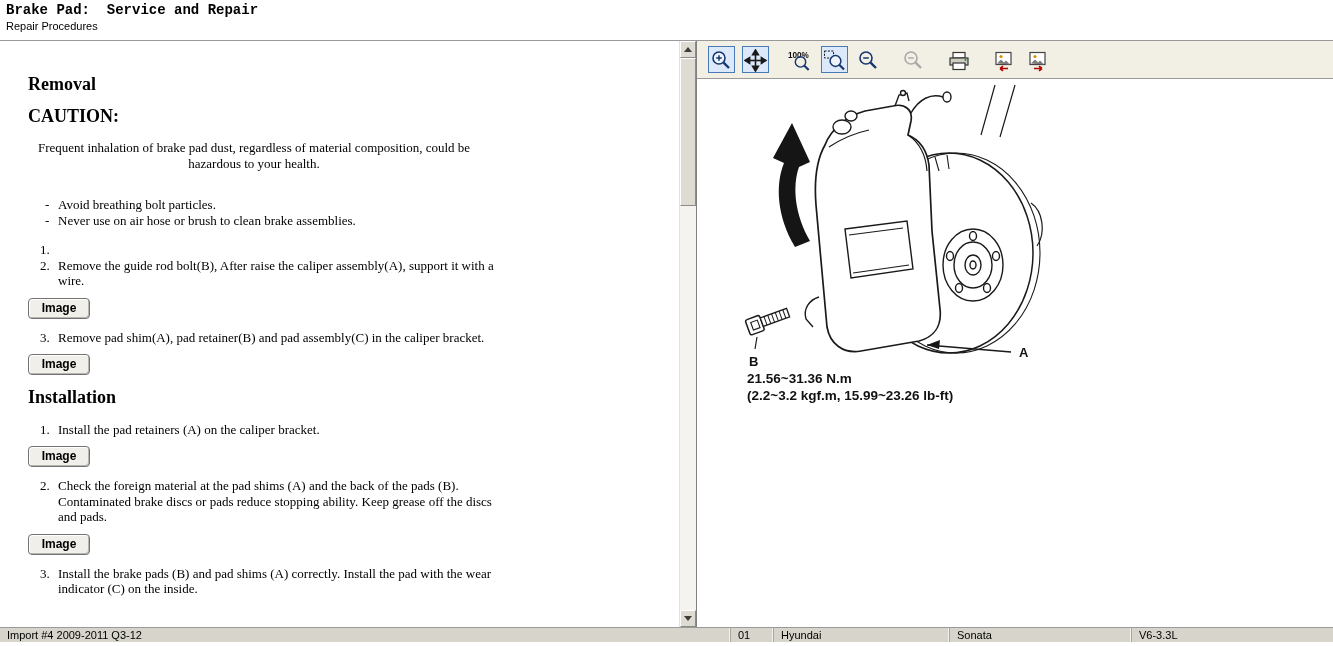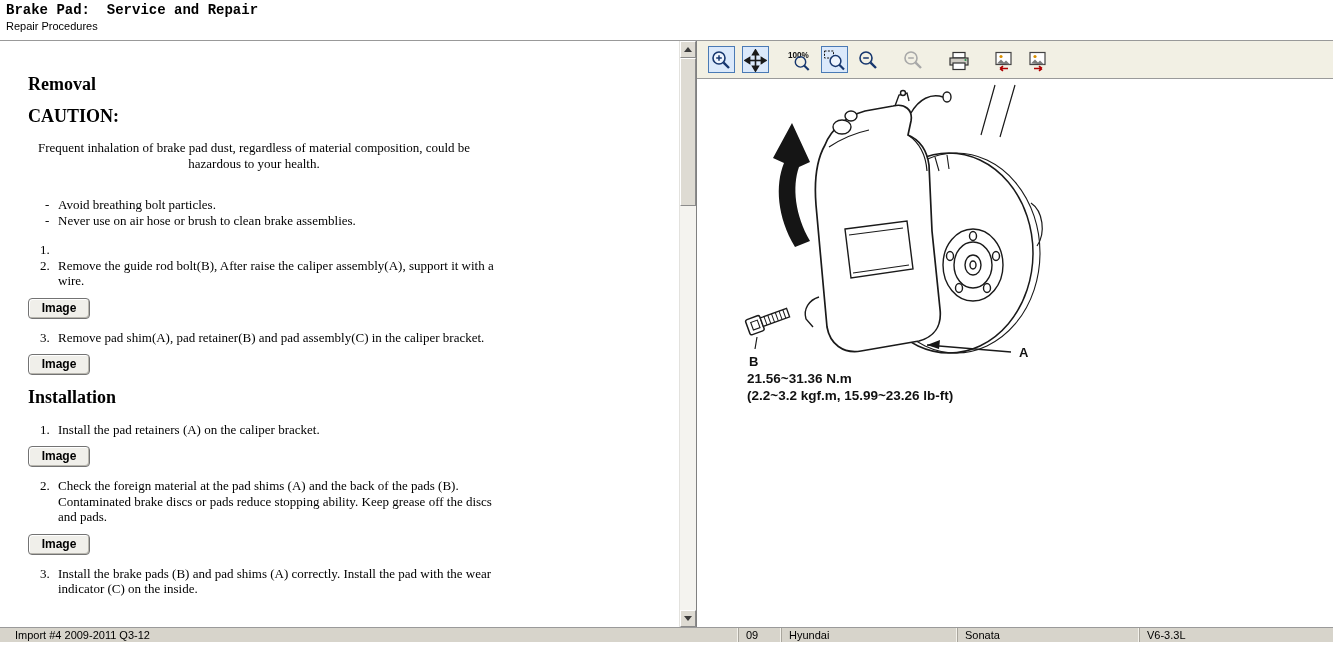--- a/index.html
+++ b/index.html
@@ -52,21 +52,21 @@
               background:transparent; border:1px solid transparent; padding:0; cursor:pointer; }
   .tool-btn.selected { background:#dbe9fb; border-color:#4a7ab5; }
   .tool-btn.disabled { cursor:default; }
   .sp { width:11px; }
 
   
   .canvas { flex:1; position:relative; background:#fff; overflow:hidden; }
   .diagram-svg { position:absolute; top:4px; left:2px; }
 
   
-  .statusbar { height:15px; background:#d7d4cb; border-top:1px solid #9a9a9a; display:flex; font-size:11px;padding-left:8px; }
+  .statusbar { height:15px; background:#d7d4cb; border-top:1px solid #9a9a9a; display:flex; font-size:11px; }
   .sb-cell { display:flex; align-items:center; padding-left:7px; border-right:1px solid #a9a69d;
              box-shadow:inset -1px 0 0 #f4f2ec; white-space:nowrap; overflow:hidden; }
   .c1 { width:731px; } .c2 { width:43px; } .c3 { width:176px; } .c4 { width:182px; }
   .c5 { flex:1; border-right:none; box-shadow:none;text-align:center; }
 </style>
 </head>
 <body>
 
 <div class="header">
   <div class="title">Brake Pad:  Service and Repair</div>
@@ -297,17 +297,17 @@
         <text x="48" y="300" font-family="Liberation Sans, sans-serif" font-size="13.5" font-weight="bold" fill="#111">21.56~31.36 N.m</text>
         <text x="48" y="317" font-family="Liberation Sans, sans-serif" font-size="13.5" font-weight="bold" fill="#111">(2.2~3.2 kgf.m, 15.99~23.26 lb-ft)</text>
       </svg>
     </div>
 
   </div>
 </div>
 
 <div class="statusbar">
   <div class="sb-cell c1">Import #4 2009-2011 Q3-12</div>
-  <div class="sb-cell c2">09</div>
+  <div class="sb-cell c2">01</div>
   <div class="sb-cell c3">Hyundai</div>
   <div class="sb-cell c4">Sonata</div>
   <div class="sb-cell c5">V6-3.3L</div>
 </div>
 
 </body></html>

